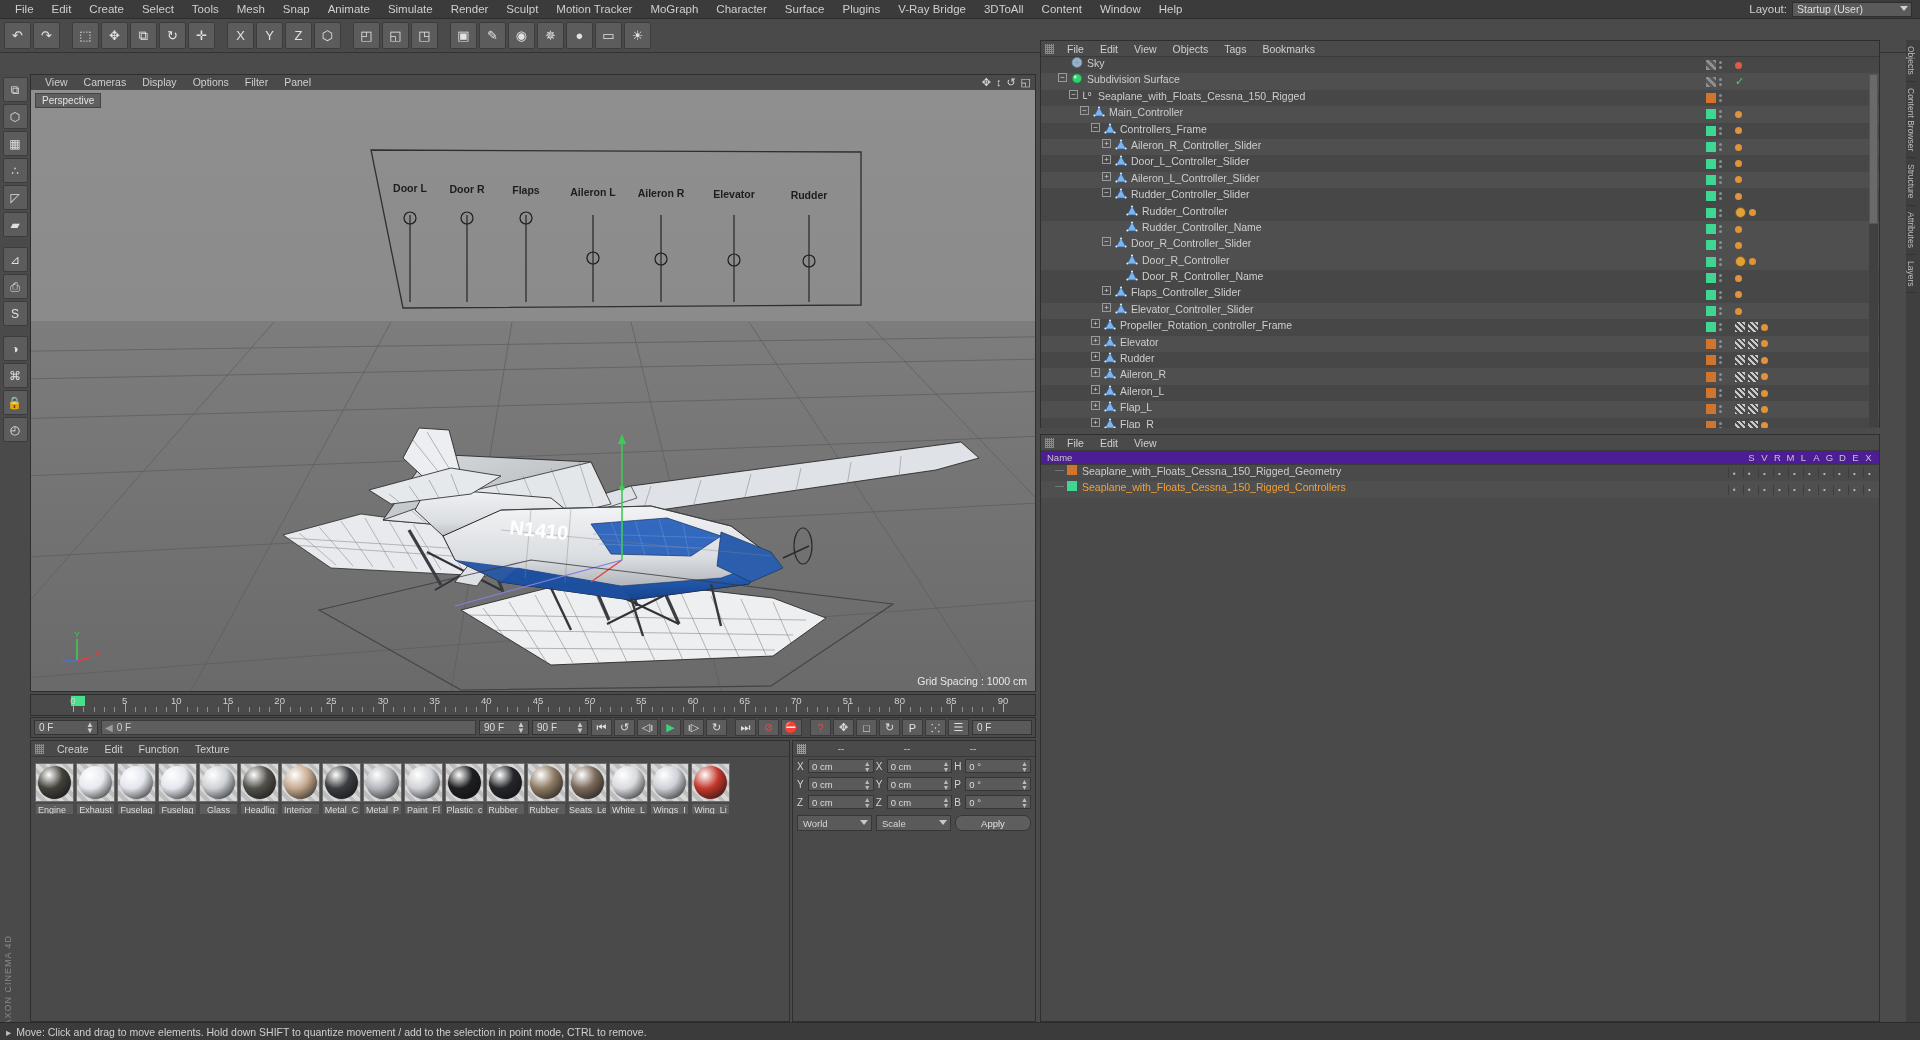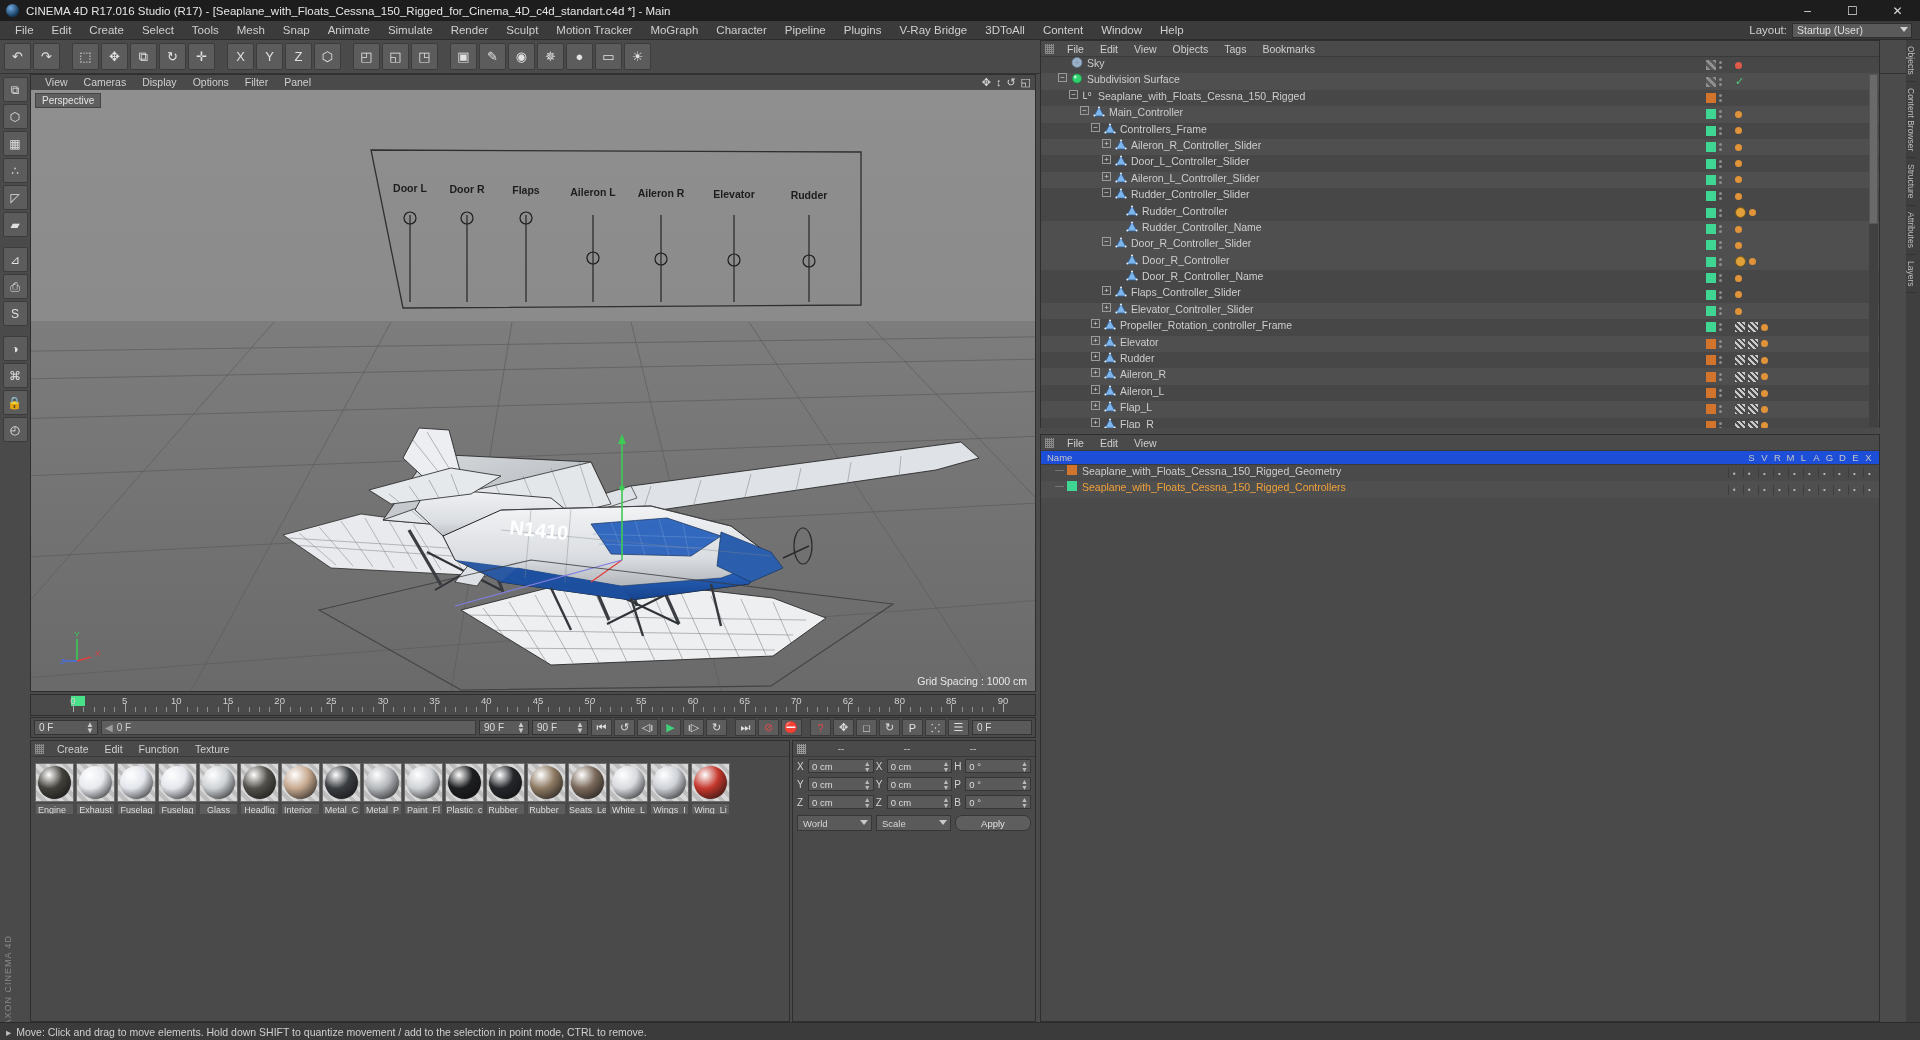--- a/index.html
+++ b/index.html
@@ -149,21 +149,21 @@
   .nullicon { width:12px; height:11px; flex:0 0 auto; }
   .objname { margin-left:4px; }
   .tagcol { position:absolute; right:0; top:0; height:16.4px; display:flex; align-items:center; gap:3px; }
   .tagsq { width:10px; height:10px; }
   .dots { width:4px; display:flex; flex-direction:column; gap:2px; }
   .dots i { width:3px; height:3px; border-radius:50%; background:#8c8c8c; display:block; }
 
   
   .objpanel2 { position:absolute; left:1040px; top:434px; width:840px; bottom:18px;
     background:#4a4a4a; border:1px solid #2e2e2e; }
-  .colhead { height:14px; background:#1d4ed8; border-bottom:1px solid #3a3a3a;
+  .colhead { height:14px; background:#4c1d95; border-bottom:1px solid #3a3a3a;
     display:flex; align-items:center; font-size:9.5px; color:#c6c6c6; padding-left:6px; }
   .colhead .cols { margin-left:auto; display:flex; gap:0; padding-right:4px; }
   .colhead .cols span { width:13px; text-align:center; }
 
   
   .edgetabs { position:absolute; right:0; top:40px; width:14px; bottom:18px; background:#3f3f3f; }
   .etab { writing-mode:vertical-rl; font-size:8.5px; color:#bdbdbd; padding:6px 0;
     text-align:center; border-bottom:1px solid #333; }
 
   
@@ -171,46 +171,37 @@
     display:flex; align-items:center; padding-left:6px; font-size:10.5px; color:#cfcfcf;
     border-top:1px solid #2c2c2c; gap:5px; }
   .scroll-v { position:absolute; right:1px; top:17px; bottom:1px; width:9px; background:#414141; }
   .scroll-v .thumb { position:absolute; left:0; right:0; top:0; height:150px; background:#6a6a6a; border:1px solid #555; }
 </style>
 </head>
 <body>
 
 <div class="app">
 
-  <div class="titlebar">
-    <div class="logo"></div>
-    <div class="caption">CINEMA 4D R17.016 Studio (R17) - [Seaplane_with_Floats_Cessna_150_Rigged_for_Cinema_4D_c4d_standart.c4d *] - Main</div>
-    <div class="winbtns">
-      <div class="winbtn">–</div>
-      <div class="winbtn">☐</div>
-      <div class="winbtn close">✕</div>
-    </div>
-  </div>
 
   <div class="menubar" id="menubar">
     <div class="mi">File</div>
       <div class="mi">Edit</div>
       <div class="mi">Create</div>
       <div class="mi">Select</div>
       <div class="mi">Tools</div>
       <div class="mi">Mesh</div>
       <div class="mi">Snap</div>
       <div class="mi">Animate</div>
       <div class="mi">Simulate</div>
       <div class="mi">Render</div>
       <div class="mi">Sculpt</div>
       <div class="mi">Motion Tracker</div>
       <div class="mi">MoGraph</div>
       <div class="mi">Character</div>
-      <div class="mi">Pipeline</div>
+      <div class="mi">Surface</div>
       <div class="mi">Plugins</div>
       <div class="mi">V-Ray Bridge</div>
       <div class="mi">3DToAll</div>
       <div class="mi">Content</div>
       <div class="mi">Window</div>
       <div class="mi">Help</div>
       <div class="layoutbox">
       <span class="layout-label">Layout:</span>
       <div class="layout-select">
         <span>Startup (User)</span>
@@ -595,21 +586,21 @@
         <div class="rulertick" style="left: 734.333px;"></div>
         <div class="rulertick" style="left: 744.667px;"></div>
         <div class="rulertick" style="left: 755px;"></div>
         <div class="rulertick maj" style="left: 765.333px;"></div>
         <div class="rulerlabel" style="left: 765.333px;">70</div>
         <div class="rulertick" style="left: 775.667px;"></div>
         <div class="rulertick" style="left: 786px;"></div>
         <div class="rulertick" style="left: 796.333px;"></div>
         <div class="rulertick" style="left: 806.667px;"></div>
         <div class="rulertick maj" style="left: 817px;"></div>
-        <div class="rulerlabel" style="left: 817px;">62</div>
+        <div class="rulerlabel" style="left: 817px;">51</div>
         <div class="rulertick" style="left: 827.333px;"></div>
         <div class="rulertick" style="left: 837.667px;"></div>
         <div class="rulertick" style="left: 848px;"></div>
         <div class="rulertick" style="left: 858.333px;"></div>
         <div class="rulertick maj" style="left: 868.667px;"></div>
         <div class="rulerlabel" style="left: 868.667px;">80</div>
         <div class="rulertick" style="left: 879px;"></div>
         <div class="rulertick" style="left: 889.333px;"></div>
         <div class="rulertick" style="left: 899.667px;"></div>
         <div class="rulertick" style="left: 910px;"></div>

